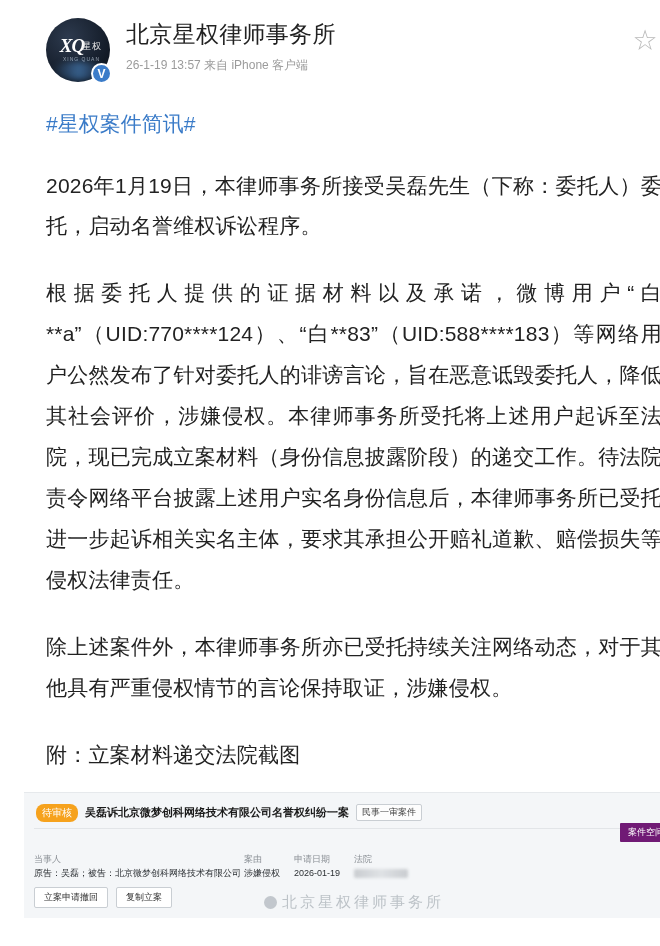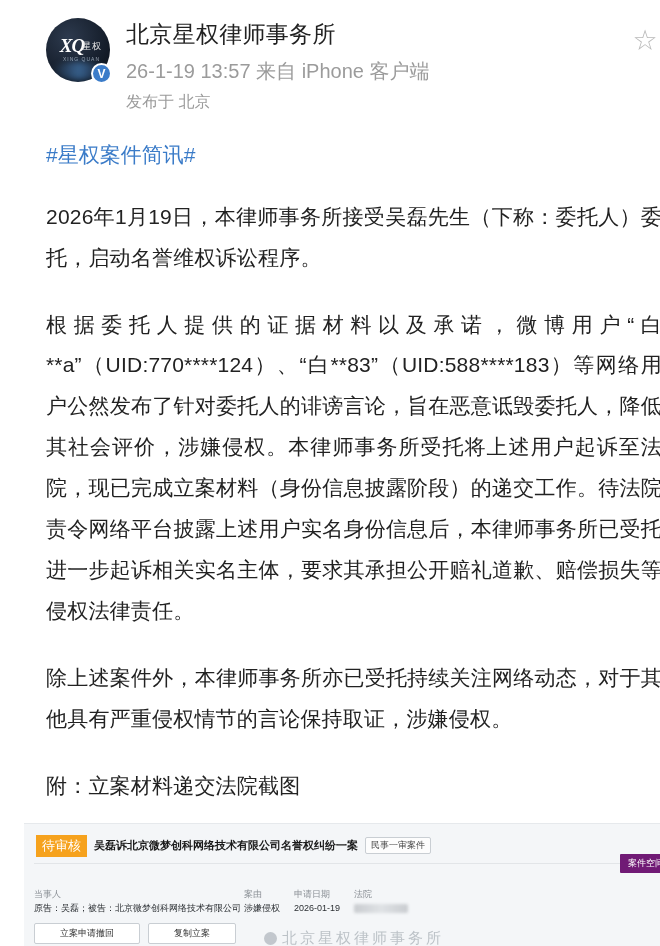--- a/index.html
+++ b/index.html
@@ -103,21 +103,21 @@
   }
   .account-name {
     font-size: 23px;
     color: #222222;
     line-height: 1.25;
     font-weight: 400;
     letter-spacing: 0.3px;
   }
   .meta-line {
     margin-top: 8px;
-    font-size: 20px;
+    font-size: 12px;
     color: #9b9b9b;
     line-height: 1.4;
   }
   .meta-line .source { color: #9b9b9b; }
   .meta-line2 {
     margin-top: 6px;
     font-size: 16px;
     color: #9b9b9b;
     line-height: 1.4;
   }
@@ -170,23 +170,23 @@
   }
   .att-titlebar {
     display: flex;
     align-items: center;
     gap: 7px;
     padding: 3px 2px 6px 2px;
   }
   .att-badge {
     background: #f6a21d;
     color: #ffffff;
-    font-size: 13px;
+    font-size: 10px;
     padding: 2px 6px;
-    border-radius: 0;
+    border-radius: 8px;
     white-space: nowrap;
   }
   .att-case-title {
     font-size: 11px;
     color: #1a1a1a;
     font-weight: bold;
     white-space: nowrap;
   }
   .att-tag {
     font-size: 9px;
@@ -247,21 +247,21 @@
   .att-bottom {
     display: flex;
     gap: 8px;
     padding-top: 7px;
   }
   .att-btn-plain {
     border: 1px solid #c9ced3;
     background: #ffffff;
     color: #333333;
     font-size: 9px;
-    padding: 3px 25px;
+    padding: 3px 9px;
     border-radius: 2px;
     cursor: pointer;
   }
   .watermark {
     position: absolute;
     left: 50%;
     bottom: 6px;
     transform: translateX(-50%);
     color: rgba(120,130,140,0.45);
     font-size: 15px;
@@ -297,21 +297,20 @@
         <span>V</span>
       </div>
     </div>
 
     <div class="head-text">
       <div class="account-name">北京星权律师事务所</div>
       <div class="meta-line">
         <span>26-1-19 13:57</span>
         <span class="source">来自 iPhone 客户端</span>
       </div>
-      <div class="meta-line2">发布于 北京</div>
     </div>
 
     <div class="star-btn">☆</div>
   </div>
 
   <div class="post-body">
     <div class="topic">#星权案件简讯#</div>
 
     <p class="para">2026年1月19日，本律师事务所接受吴磊先生（下称：委托人）委托，启动名誉维权诉讼程序。</p>
     <p class="para">根据委托人提供的证据材料以及承诺，微博用户“白**a”（UID:770****124）、“白**83”（UID:588****183）等网络用户公然发布了针对委托人的诽谤言论，旨在恶意诋毁委托人，降低其社会评价，涉嫌侵权。本律师事务所受托将上述用户起诉至法院，现已完成立案材料（身份信息披露阶段）的递交工作。待法院责令网络平台披露上述用户实名身份信息后，本律师事务所已受托进一步起诉相关实名主体，要求其承担公开赔礼道歉、赔偿损失等侵权法律责任。</p>

